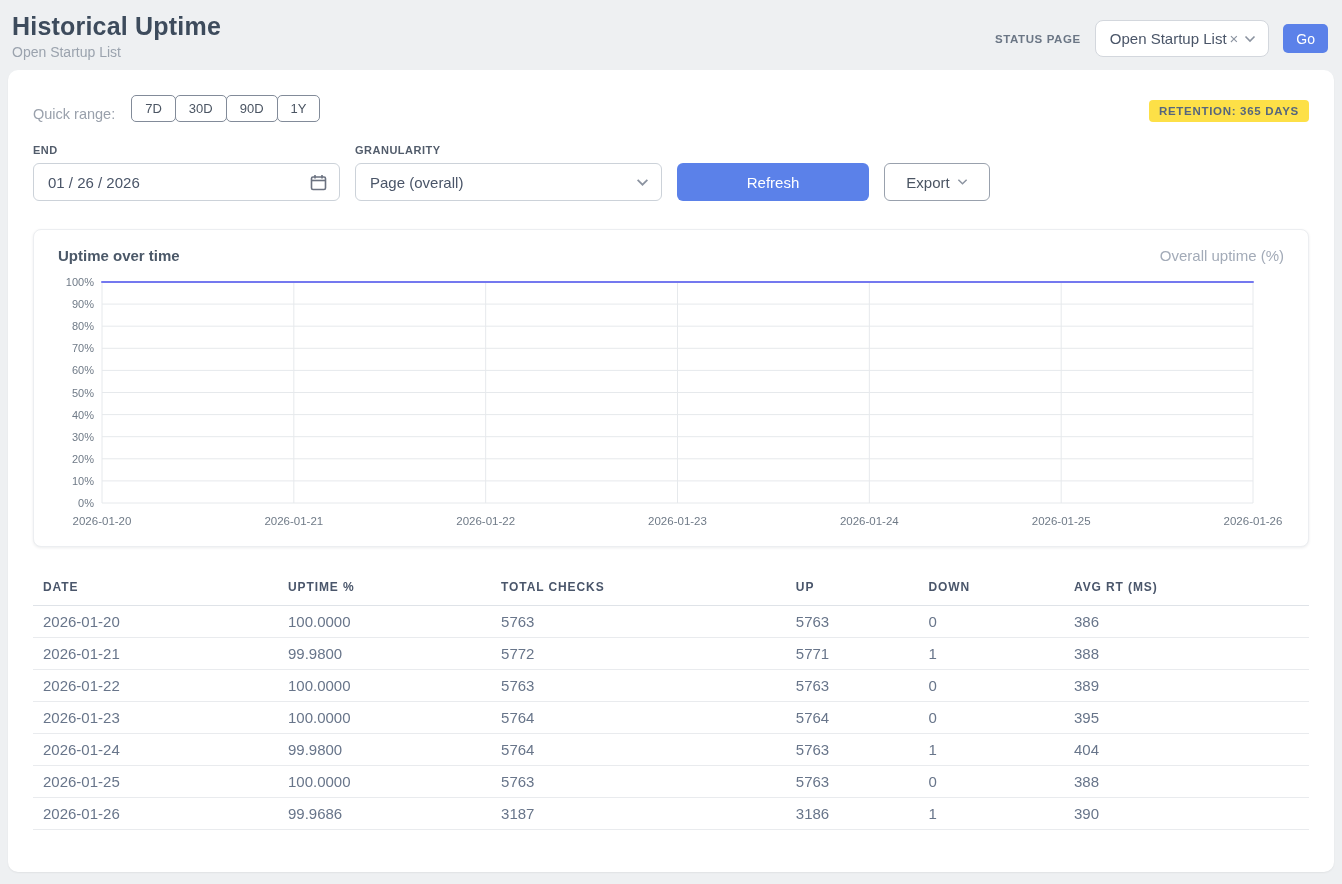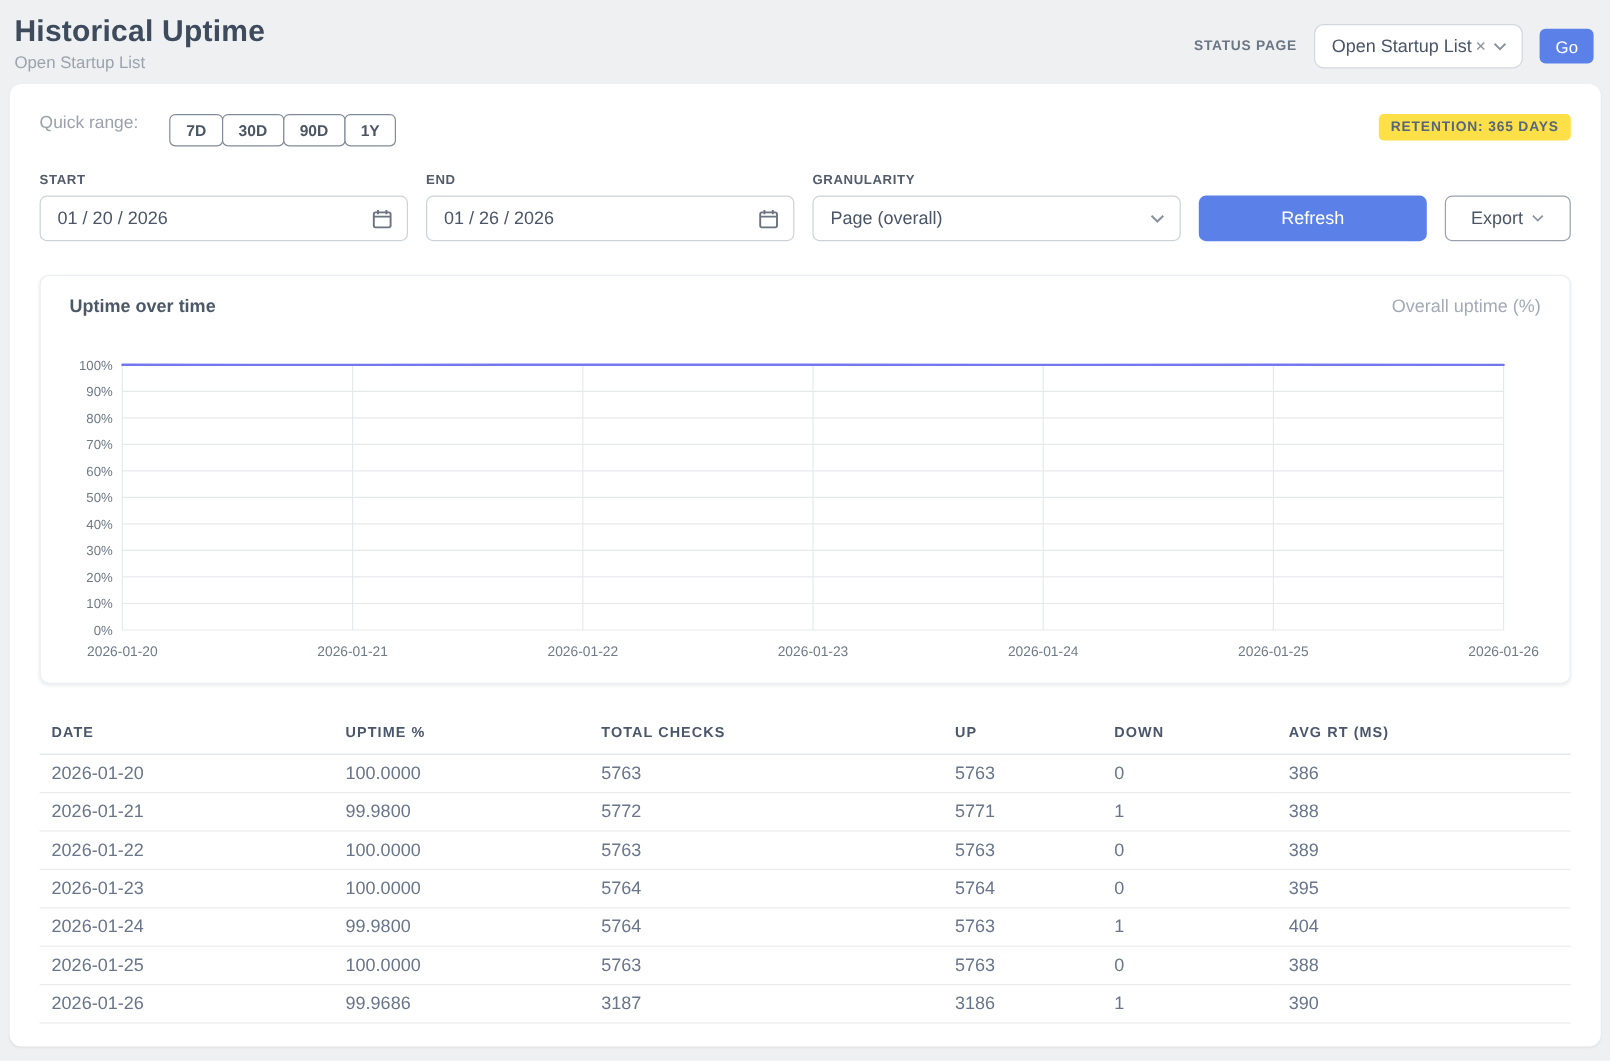--- a/index.html
+++ b/index.html
@@ -34,26 +34,26 @@
   }
   
   .main-card {
     background: #fff; border-radius: 10px;
     box-shadow: 0 1px 2px rgba(0,0,0,.06);
     margin: 4px 8px 10px 8px;
     padding: 25px;
     height: 802px;
   }
   
-  .quick-row { display: flex; align-items: flex-start; gap: 10px; }
+  .quick-row { display: flex; align-items: flex-end; }
   .quick-label { font-size: 14.5px; color: #9aa1ac; margin-right: 16px; }
   .seg-group { display: flex; }
   .seg-btn {
     background: #fff; border: 1px solid #828b99; color: #4b5563;
-    font-size: 13px; font-weight: 700; padding: 5px 13px; cursor: pointer;
+    font-size: 13px; font-weight: 400; padding: 5px 13px; cursor: pointer;
     margin-left: -1px; border-radius: 5px; font-family: inherit;
   }
   .seg-btn:first-child { margin-left: 0; }
   .retention-badge {
     margin-left: auto;
     background: #fde047; color: #56667d;
     font-size: 11.5px; font-weight: 600; letter-spacing: .7px;
     padding: 5px 10px; border-radius: 4px;
   }
   
@@ -81,21 +81,21 @@
     font-family: inherit;
   }
   
   .chart-card {
     margin-top: 28px;
     border: 1px solid #eceef1; border-radius: 8px;
     box-shadow: 0 1px 3px rgba(16,24,40,.08);
     background: #fff;
     padding: 17px 24px 14px 24px;
   }
-  .chart-head { display: flex; justify-content: space-between; align-items: center; margin-bottom: 32px; text-align: right; }
+  .chart-head { display: flex; justify-content: space-between; align-items: center; margin-bottom: 10px; text-align: right; }
   .chart-title { font-size: 15px; font-weight: 700; color: #4b5868; }
   .chart-legend { font-size: 15px; color: #a3abb8; }
   
   .uptime-table { width: 100%; border-collapse: collapse; margin-top: 27px; }
   .uptime-table th {
     text-align: left; font-size: 12px; font-weight: 700; letter-spacing: .9px;
     color: #4a566b; padding: 6px 0 11px 10px; border-bottom: 1px solid #dfe3e8; margin-top: 44px;
   }
   .uptime-table td {
     font-size: 15px; color: #68758a; padding: 7px 0 7px 10px;
@@ -136,33 +136,20 @@
     <div class="seg-group">
       <button class="seg-btn">7D</button>
       <button class="seg-btn">30D</button>
       <button class="seg-btn">90D</button>
       <button class="seg-btn">1Y</button>
     </div>
     <span class="retention-badge">RETENTION: 365 DAYS</span>
   </div>
 
   <div class="form-row">
-    <div class="field">
-      <span class="field-label">START</span>
-      <div class="input-box">
-        <span>01 / 20 / 2026</span>
-        <span class="spacer"></span>
-        <svg class="cal-icon" viewBox="0 0 17 17">
-            <rect x="1.5" y="3" width="14" height="12.5" rx="1.5"></rect>
-            <line x1="5" y1="1" x2="5" y2="4.5"></line>
-            <line x1="12" y1="1" x2="12" y2="4.5"></line>
-            <line x1="1.5" y1="6.5" x2="15.5" y2="6.5"></line>
-          </svg>
-      </div>
-    </div>
     <div class="field">
       <span class="field-label">END</span>
       <div class="input-box">
         <span>01 / 26 / 2026</span>
         <span class="spacer"></span>
         <svg class="cal-icon" viewBox="0 0 17 17">
             <rect x="1.5" y="3" width="14" height="12.5" rx="1.5"></rect>
             <line x1="5" y1="1" x2="5" y2="4.5"></line>
             <line x1="12" y1="1" x2="12" y2="4.5"></line>
             <line x1="1.5" y1="6.5" x2="15.5" y2="6.5"></line>

